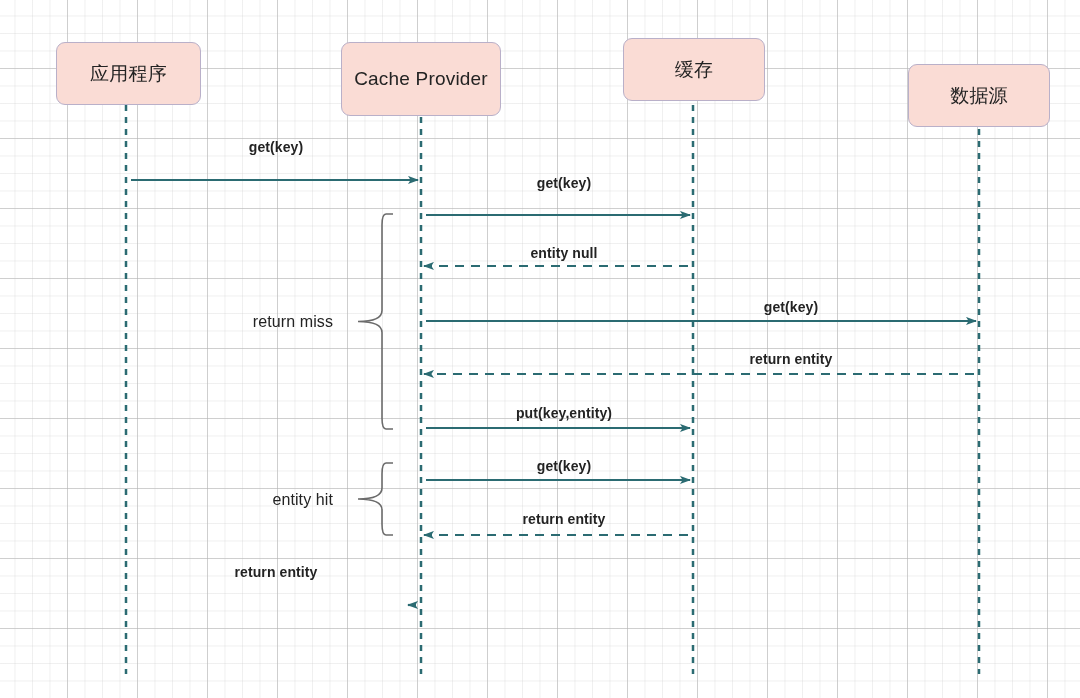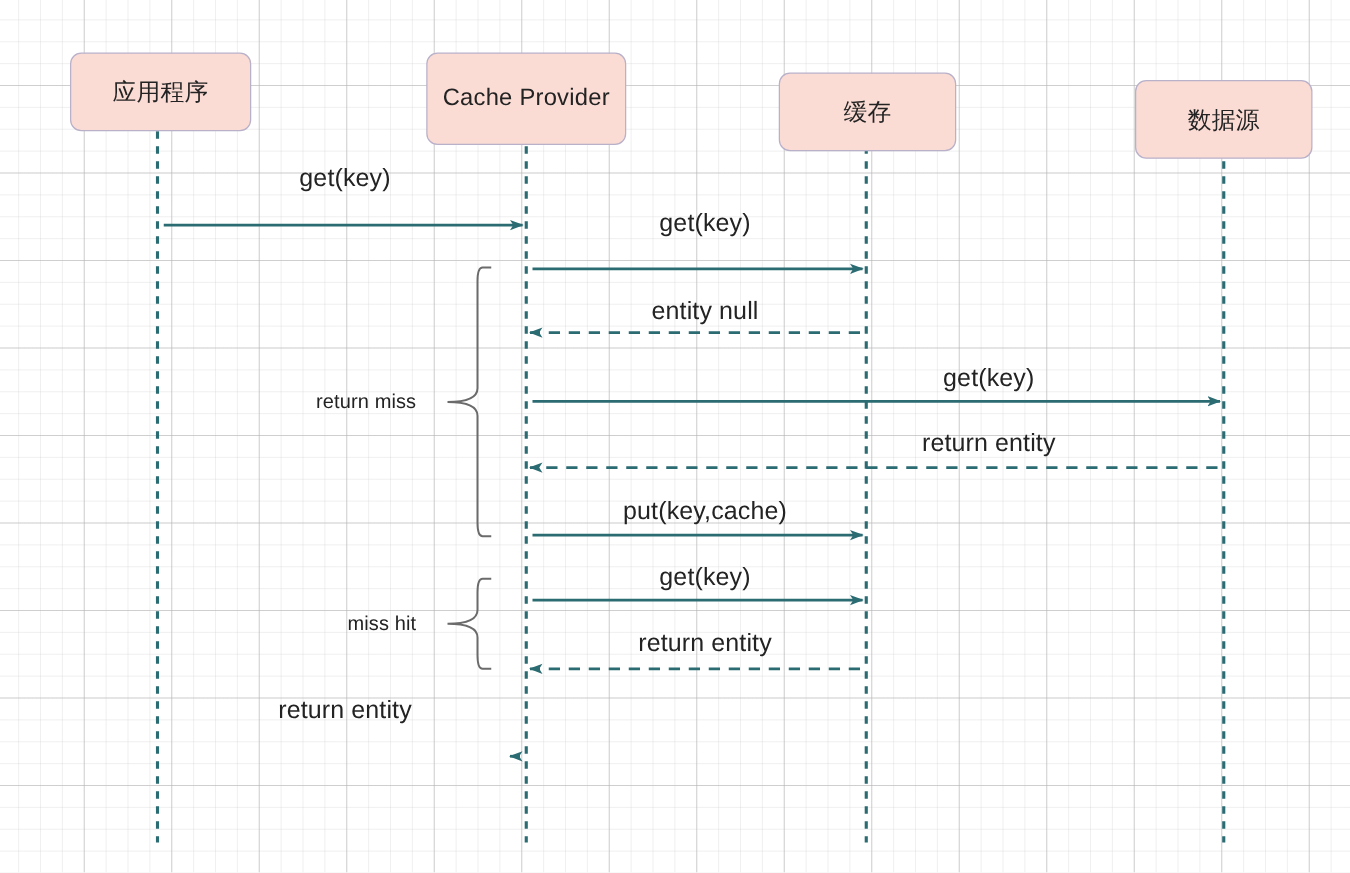--- a/index.html
+++ b/index.html
@@ -39,25 +39,26 @@
     justify-content: center;
   }
   .participant-label {
     font-size: 19px;
     color: #1c1c1c;
     letter-spacing: 0.2px;
     white-space: nowrap;
   }
   .msg-label {
     position: absolute;
-    font-size: 20px;
+    font-size: 14px;
     color: #232323;
     white-space: nowrap;
     transform: translate(-50%, -100%);
     letter-spacing: 0.1px;
+    font-weight: bold;
   }
   .brace-label {
     position: absolute;
     font-size: 16px;
     color: #232323;
     white-space: nowrap;
     transform: translate(-100%, -50%);
     letter-spacing: 0.1px;
   }
 </style>
@@ -95,34 +96,34 @@
       </g>
   </svg>
 
   <div id="participants">
       <div class="participant-box" style="left: 56px; top: 42px; width: 145px; height: 63px; background: rgb(250, 220, 213); border-color: rgb(185, 176, 201);">
         <span class="participant-label" style="color: rgb(35, 35, 35);">应用程序</span>
       </div>
       <div class="participant-box" style="left: 341px; top: 42px; width: 160px; height: 74px; background: rgb(250, 220, 213); border-color: rgb(185, 176, 201);">
         <span class="participant-label" style="color: rgb(35, 35, 35);">Cache Provider</span>
       </div>
-      <div class="participant-box" style="left: 623px; top: 58px; width: 142px; height: 63px; background: rgb(250, 220, 213); border-color: rgb(185, 176, 201);">
+      <div class="participant-box" style="left: 623px; top: 38px; width: 142px; height: 63px; background: rgb(250, 220, 213); border-color: rgb(185, 176, 201);">
         <span class="participant-label" style="color: rgb(35, 35, 35);">缓存</span>
       </div>
       <div class="participant-box" style="left: 908px; top: 42px; width: 142px; height: 63px; background: rgb(250, 220, 213); border-color: rgb(185, 176, 201); margin-top: 22px;">
         <span class="participant-label" style="color: rgb(35, 35, 35);">数据源</span>
       </div>
     </div>
   <div id="labels">
       <div class="msg-label" style="left: 276px; top: 155px; color: rgb(35, 35, 35);">get(key)</div>
       <div class="msg-label" style="left: 564px; top: 191px; color: rgb(35, 35, 35);">get(key)</div>
       <div class="msg-label" style="left: 564px; top: 261px; color: rgb(35, 35, 35);">entity null</div>
       <div class="msg-label" style="left: 791px; top: 315px; color: rgb(35, 35, 35);">get(key)</div>
       <div class="msg-label" style="left: 791px; top: 367px; color: rgb(35, 35, 35);">return entity</div>
-      <div class="msg-label" style="left: 564px; top: 421px; color: rgb(35, 35, 35);">put(key,cache)</div>
+      <div class="msg-label" style="left: 564px; top: 421px; color: rgb(35, 35, 35);">put(key,entity)</div>
       <div class="msg-label" style="left: 564px; top: 474px; color: rgb(35, 35, 35);">get(key)</div>
       <div class="msg-label" style="left: 564px; top: 527px; color: rgb(35, 35, 35);">return entity</div>
       <div class="msg-label" style="left: 276px; top: 580px; color: rgb(35, 35, 35);">return entity</div>
       <div class="brace-label" style="left: 333px; top: 322px; color: rgb(35, 35, 35);">return miss</div>
-      <div class="brace-label" style="left: 333px; top: 500px; color: rgb(35, 35, 35);">miss hit</div>
+      <div class="brace-label" style="left: 333px; top: 500px; color: rgb(35, 35, 35);">entity hit</div>
     </div>
 
 </div>
 
 </body></html>

